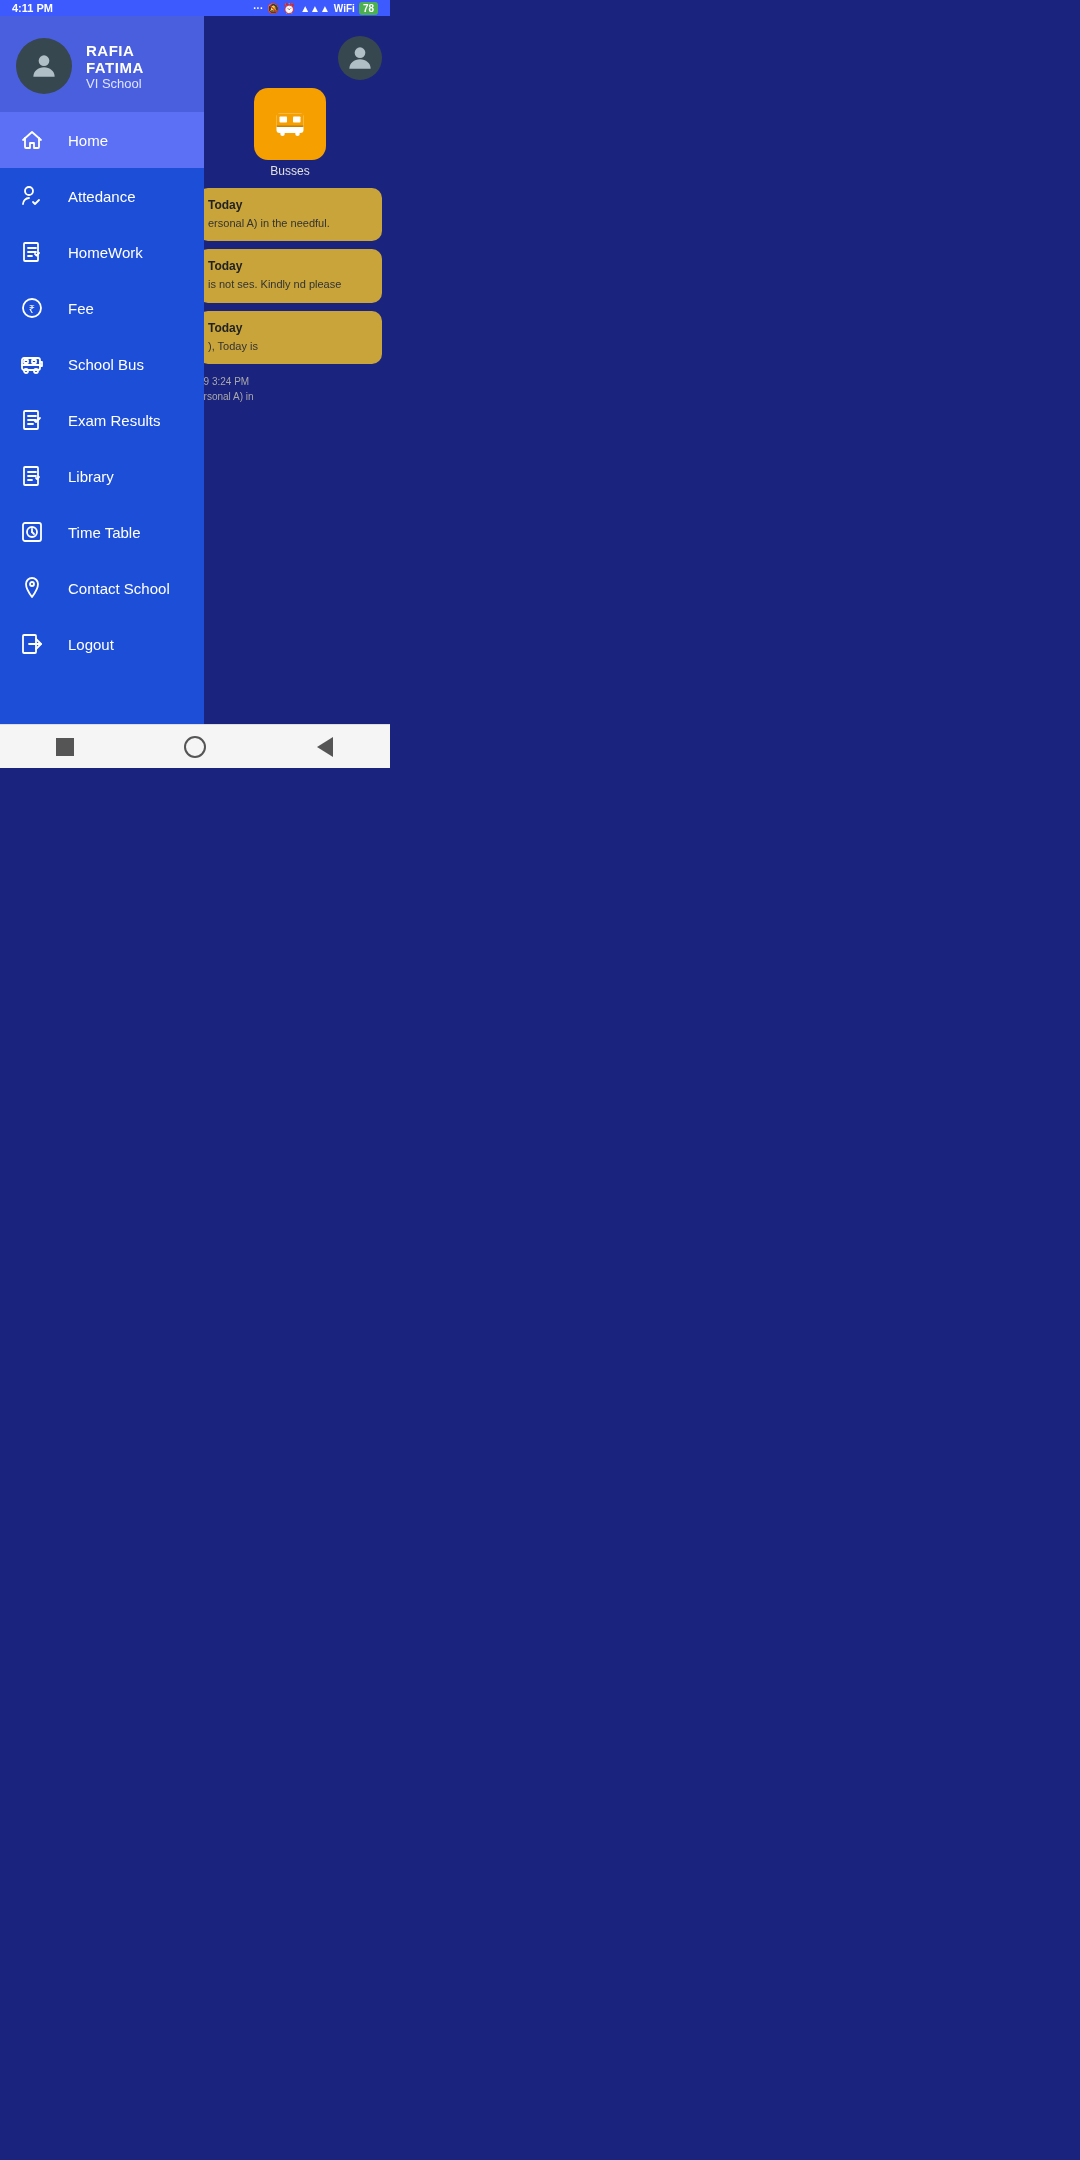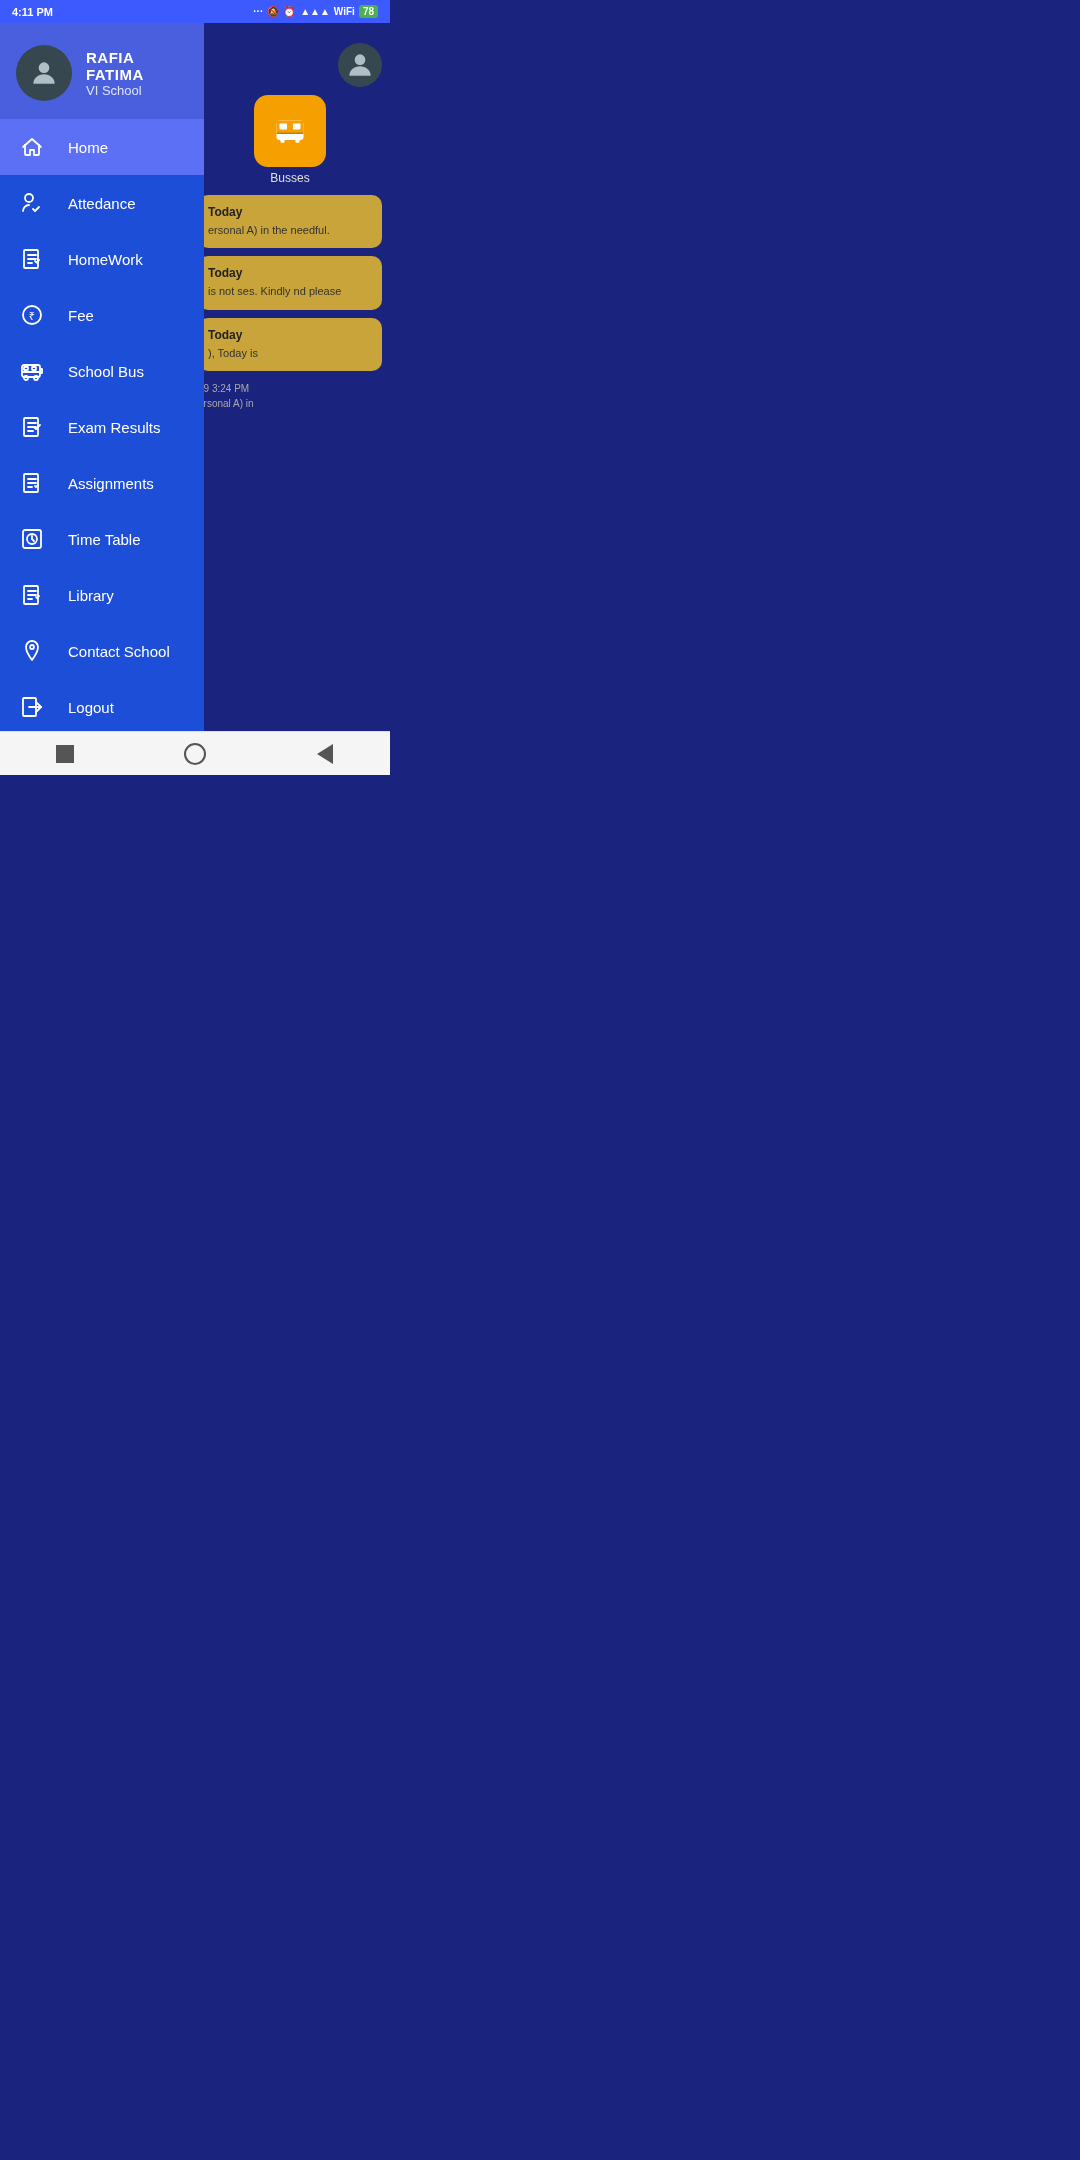--- a/index.html
+++ b/index.html
@@ -9,21 +9,21 @@
       width: 390px;
       height: 780px;
       font-family: 'Segoe UI', Arial, sans-serif;
       overflow: hidden;
       position: relative;
       background: #1a237e;
     }
 
     
     .status-bar {
-      height: 23px;
+      height: 16px;
       background: #3d5afe;
       display: flex;
       align-items: center;
       justify-content: space-between;
       padding: 0 12px;
       color: white;
       font-size: 11px;
       font-weight: 600;
     }
     .status-right {
@@ -379,61 +379,49 @@
             <rect x="4" y="3" width="14" height="18" rx="1"></rect>
             <line x1="8" y1="8" x2="16" y2="8"></line>
             <line x1="8" y1="12" x2="16" y2="12"></line>
             <line x1="8" y1="16" x2="13" y2="16"></line>
             <polyline points="14,12 16,14 20,10"></polyline>
           </svg>
         </div>
         <span class="menu-label">Exam Results</span>
       </div>
 
-      <div class="menu-item">
-        <div class="menu-icon">
-          <svg viewBox="0 0 24 24">
-            <rect x="4" y="3" width="14" height="18" rx="1"></rect>
-            <line x1="8" y1="8" x2="16" y2="8"></line>
-            <line x1="8" y1="12" x2="16" y2="12"></line>
-            <line x1="8" y1="16" x2="12" y2="16"></line>
-            <path d="M15 15l1 1 2-2"></path>
-          </svg>
-        </div>
-        <span class="menu-label">Assignments</span>
-      </div>
-
-      <div class="menu-item">
-        <div class="menu-icon">
-          <svg viewBox="0 0 24 24">
-            <rect x="3" y="3" width="18" height="18" rx="2"></rect>
-            <circle cx="12" cy="12" r="5"></circle>
-            <line x1="12" y1="9" x2="12" y2="12"></line>
-            <line x1="12" y1="12" x2="14" y2="14"></line>
-          </svg>
-        </div>
-        <span class="menu-label">Time Table</span>
-      </div>
 
       <div class="menu-item">
         <div class="menu-icon">
           <svg viewBox="0 0 24 24">
             <rect x="4" y="3" width="14" height="18" rx="1"></rect>
             <line x1="8" y1="8" x2="16" y2="8"></line>
             <line x1="8" y1="12" x2="16" y2="12"></line>
             <line x1="8" y1="16" x2="12" y2="16"></line>
             <path d="M16 14l1 1 2-2"></path>
           </svg>
         </div>
         <span class="menu-label">Library</span>
       </div>
 
       <div class="menu-item">
         <div class="menu-icon">
           <svg viewBox="0 0 24 24">
+            <rect x="3" y="3" width="18" height="18" rx="2"></rect>
+            <circle cx="12" cy="12" r="5"></circle>
+            <line x1="12" y1="9" x2="12" y2="12"></line>
+            <line x1="12" y1="12" x2="14" y2="14"></line>
+          </svg>
+        </div>
+        <span class="menu-label">Time Table</span>
+      </div>
+
+      <div class="menu-item">
+        <div class="menu-icon">
+          <svg viewBox="0 0 24 24">
             <path d="M12 2C8.69 2 6 4.69 6 8c0 5 6 13 6 13s6-8 6-13c0-3.31-2.69-6-6-6z"></path>
             <circle cx="12" cy="8" r="2"></circle>
           </svg>
         </div>
         <span class="menu-label">Contact School</span>
       </div>
 
       <div class="menu-item">
         <div class="menu-icon">
           <svg viewBox="0 0 24 24">

